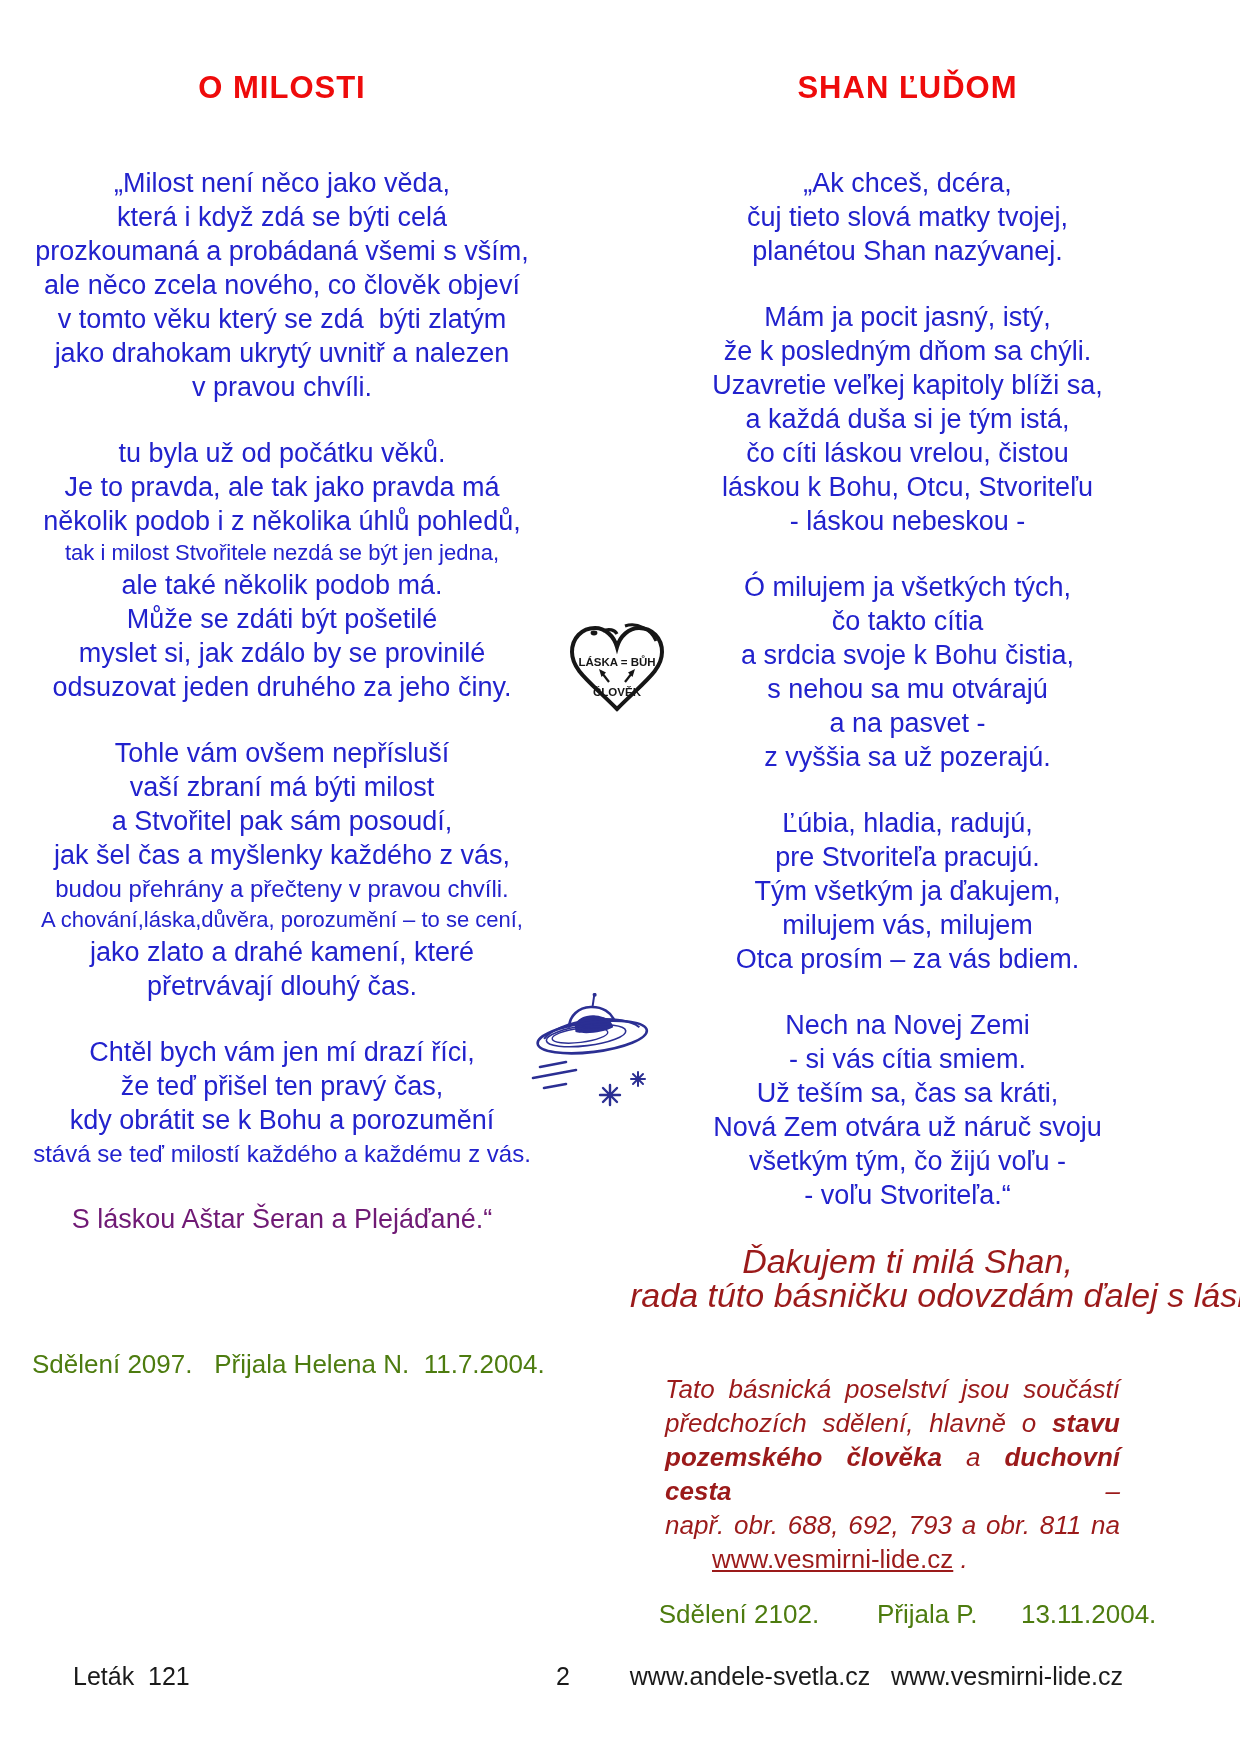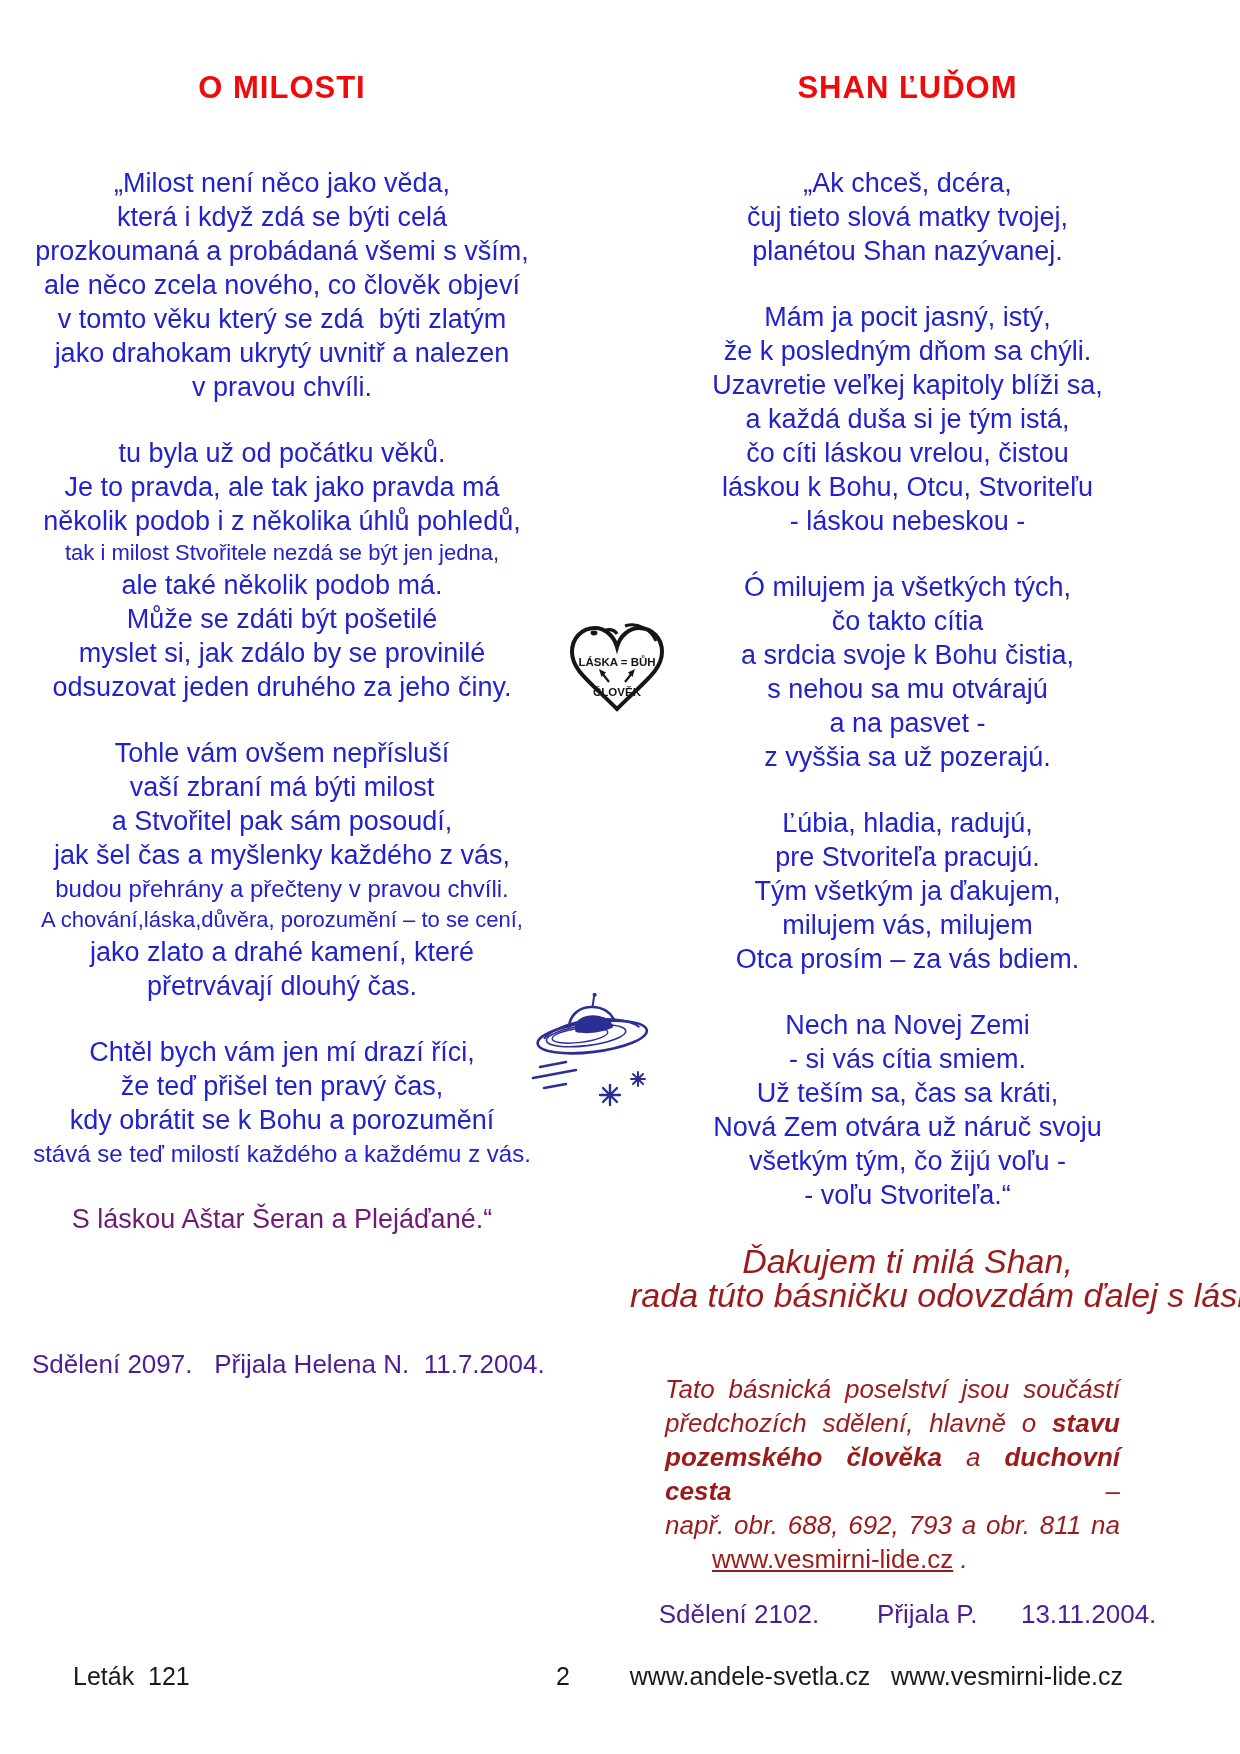--- a/index.html
+++ b/index.html
@@ -18,21 +18,21 @@
   .poem{color:#2222cd;}
   .stanza{margin-bottom:32px;}
   .pline{white-space:pre;text-align:center;}
   .pline.n{font-size:27px;line-height:34px;}
   .pline.m{font-size:24px;line-height:33px;}
   .pline.s{font-size:22px;line-height:30px;}
   .sig{margin-top:24px;color:#701a75;}
   .thanks{color:#9b1a1a;font-style:italic;margin-top:30px;}
   .thanks .pline{font-size:34px;line-height:34px;}
   .note{
-    position:absolute;font-size:26px;line-height:32px;color:#4c1d95;
+    position:absolute;font-size:26px;line-height:32px;color:#4d7c0f;
     text-align:center;white-space:pre;
   }
   .note-left{left:32px;width:500px;top:1348px;}
   .note-right{left:630px;width:555px;top:1598px;}
   .paragraph{
     position:absolute;left:665px;top:1372px;width:455px;color:#9b1a1a;
   }
   .jline{font-size:26px;line-height:34px;text-align:justify;}
   .jline.just{text-align-last:justify;}
   .seg-i{font-style:italic;}

